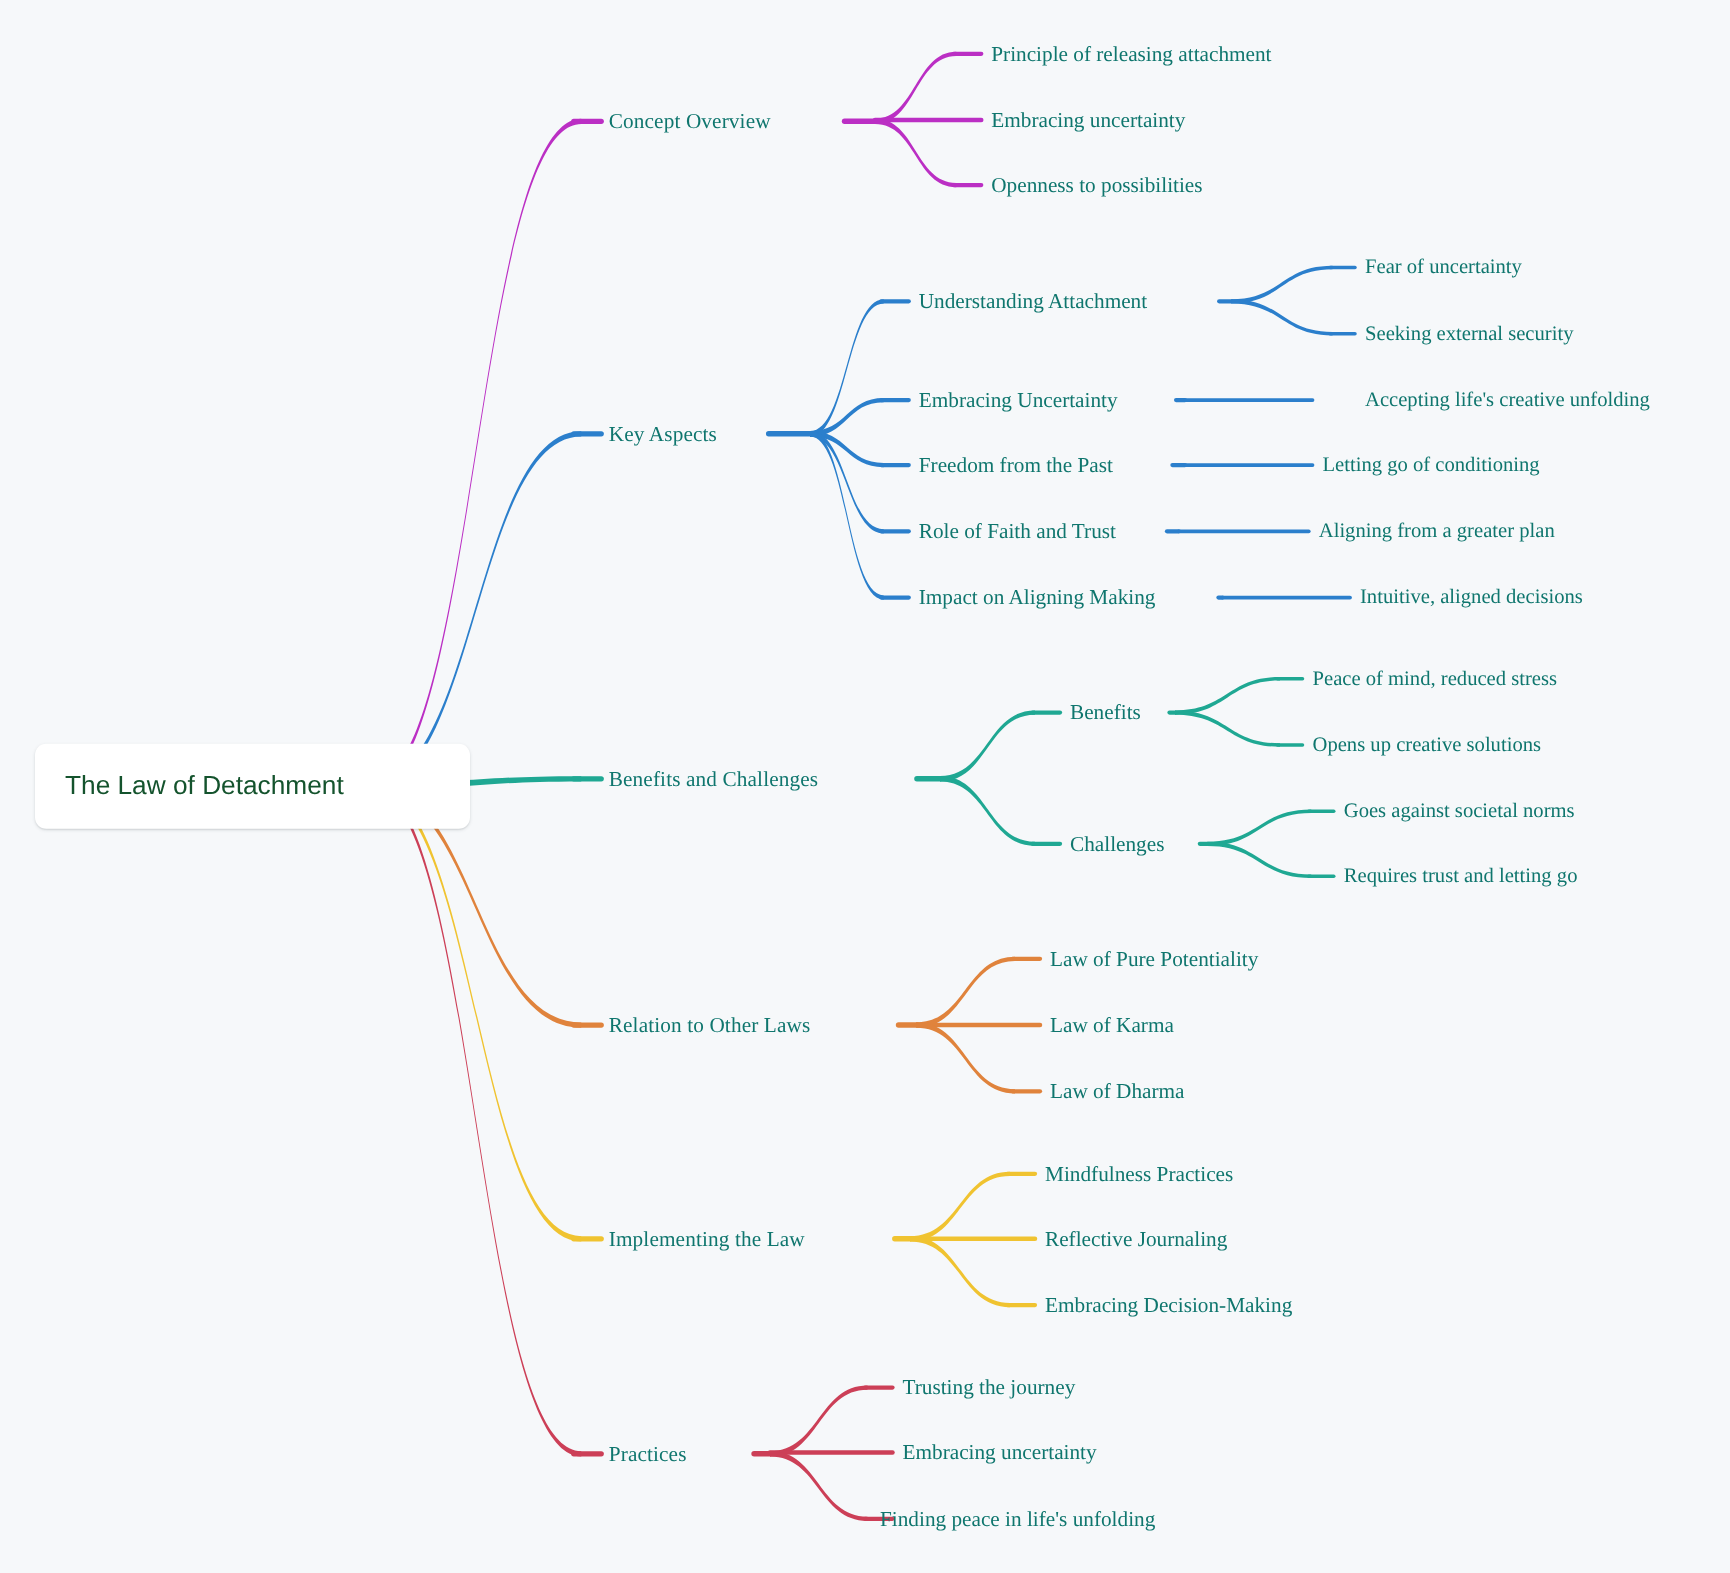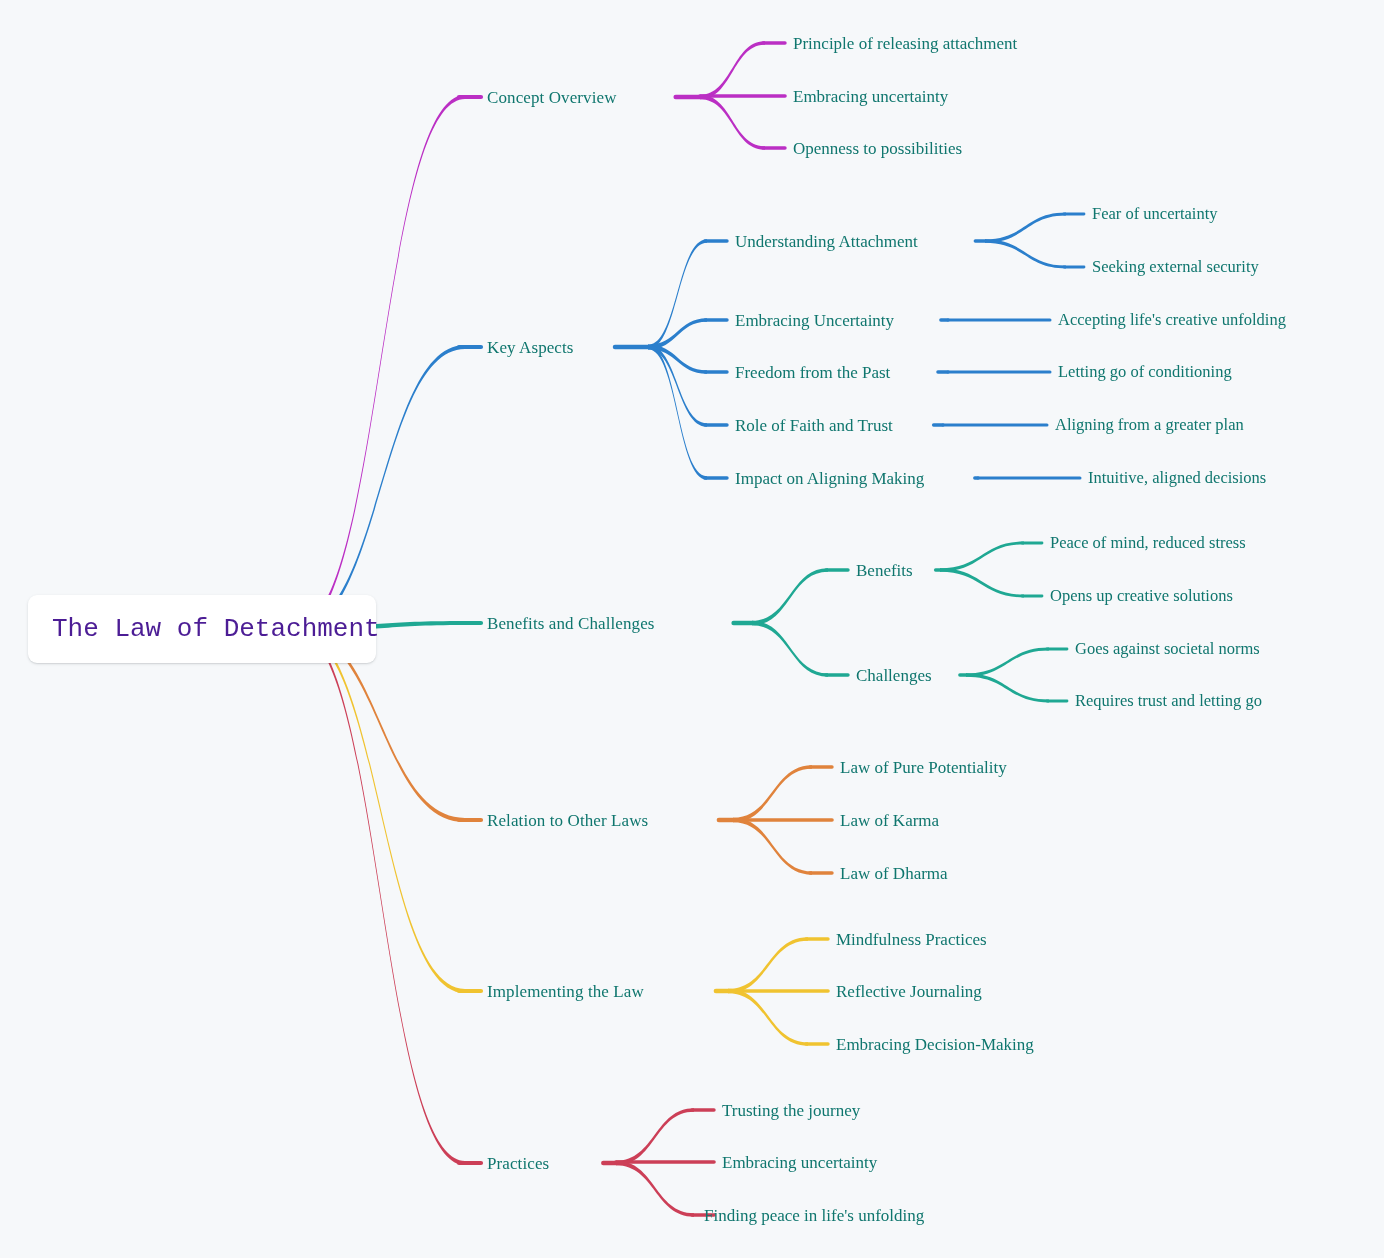--- a/index.html
+++ b/index.html
@@ -49,24 +49,24 @@
     position: absolute;
     background: #ffffff;
     border-radius: 9px;
     box-shadow: 0 1px 3px rgba(38,50,56,0.13), 0 1px 1px rgba(38,50,56,0.08);
     display: flex;
     align-items: center;
     box-sizing: border-box;
     padding: 0 24px;
   }
   .root-text {
-    font-size: 26px;
-    color: #4c1d95;
+    font-size: 21px;
+    color: #14532d;
     white-space: nowrap;
-    font-family: Liberation Mono, monospace;
+    font-family: Liberation Sans, sans-serif;
   }
 </style>
 </head>
 <body>
 
 <div id="stage">
   <svg id="edges" viewBox="0 0 1384 1258" preserveAspectRatio="none">
       <path d="M 296 626.4 C 380.5 626.4 380.5 94.9 465 94.9 L 465 99.1 C 380.5 99.1 380.5 631.6 296 631.6 Z" fill="#bb2fc4" stroke="none"></path>
       <path d="M 459 97 L 481 97" stroke="#bb2fc4" stroke-width="4.2" stroke-linecap="round" fill="none"></path>
       <path d="M 675.65625 97 L 700 97" stroke="#bb2fc4" stroke-width="4.4" stroke-linecap="round" fill="none"></path>
@@ -149,21 +149,21 @@
   <div id="labels">
       <div class="node-label lvl1" style="left: 487px; top: 97px;">Concept Overview</div>
       <div class="node-label lvl2" style="left: 793px; top: 43px;">Principle of releasing attachment</div>
       <div class="node-label lvl2" style="left: 793px; top: 96px;">Embracing uncertainty</div>
       <div class="node-label lvl2" style="left: 793px; top: 148px;">Openness to possibilities</div>
       <div class="node-label lvl1" style="left: 487px; top: 347px;">Key Aspects</div>
       <div class="node-label lvl2" style="left: 735px; top: 241px;">Understanding Attachment</div>
       <div class="node-label lvl3" style="left: 1092px; top: 214px;">Fear of uncertainty</div>
       <div class="node-label lvl3" style="left: 1092px; top: 267px;">Seeking external security</div>
       <div class="node-label lvl2" style="left: 735px; top: 320px;">Embracing Uncertainty</div>
-      <div class="node-label lvl3" style="left: 1058px; top: 320px;">Accepting life's creative unfolding</div>
+      <div class="node-label lvl3" style="left: 1092px; top: 320px;">Accepting life's creative unfolding</div>
       <div class="node-label lvl2" style="left: 735px; top: 372px;">Freedom from the Past</div>
       <div class="node-label lvl3" style="left: 1058px; top: 372px;">Letting go of conditioning</div>
       <div class="node-label lvl2" style="left: 735px; top: 425px;">Role of Faith and Trust</div>
       <div class="node-label lvl3" style="left: 1055px; top: 425px;">Aligning from a greater plan</div>
       <div class="node-label lvl2" style="left: 735px; top: 478px;">Impact on Aligning Making</div>
       <div class="node-label lvl3" style="left: 1088px; top: 478px;">Intuitive, aligned decisions</div>
       <div class="node-label lvl1" style="left: 487px; top: 623px;">Benefits and Challenges</div>
       <div class="node-label lvl2" style="left: 856px; top: 570px;">Benefits</div>
       <div class="node-label lvl3" style="left: 1050px; top: 543px;">Peace of mind, reduced stress</div>
       <div class="node-label lvl3" style="left: 1050px; top: 596px;">Opens up creative solutions</div>

